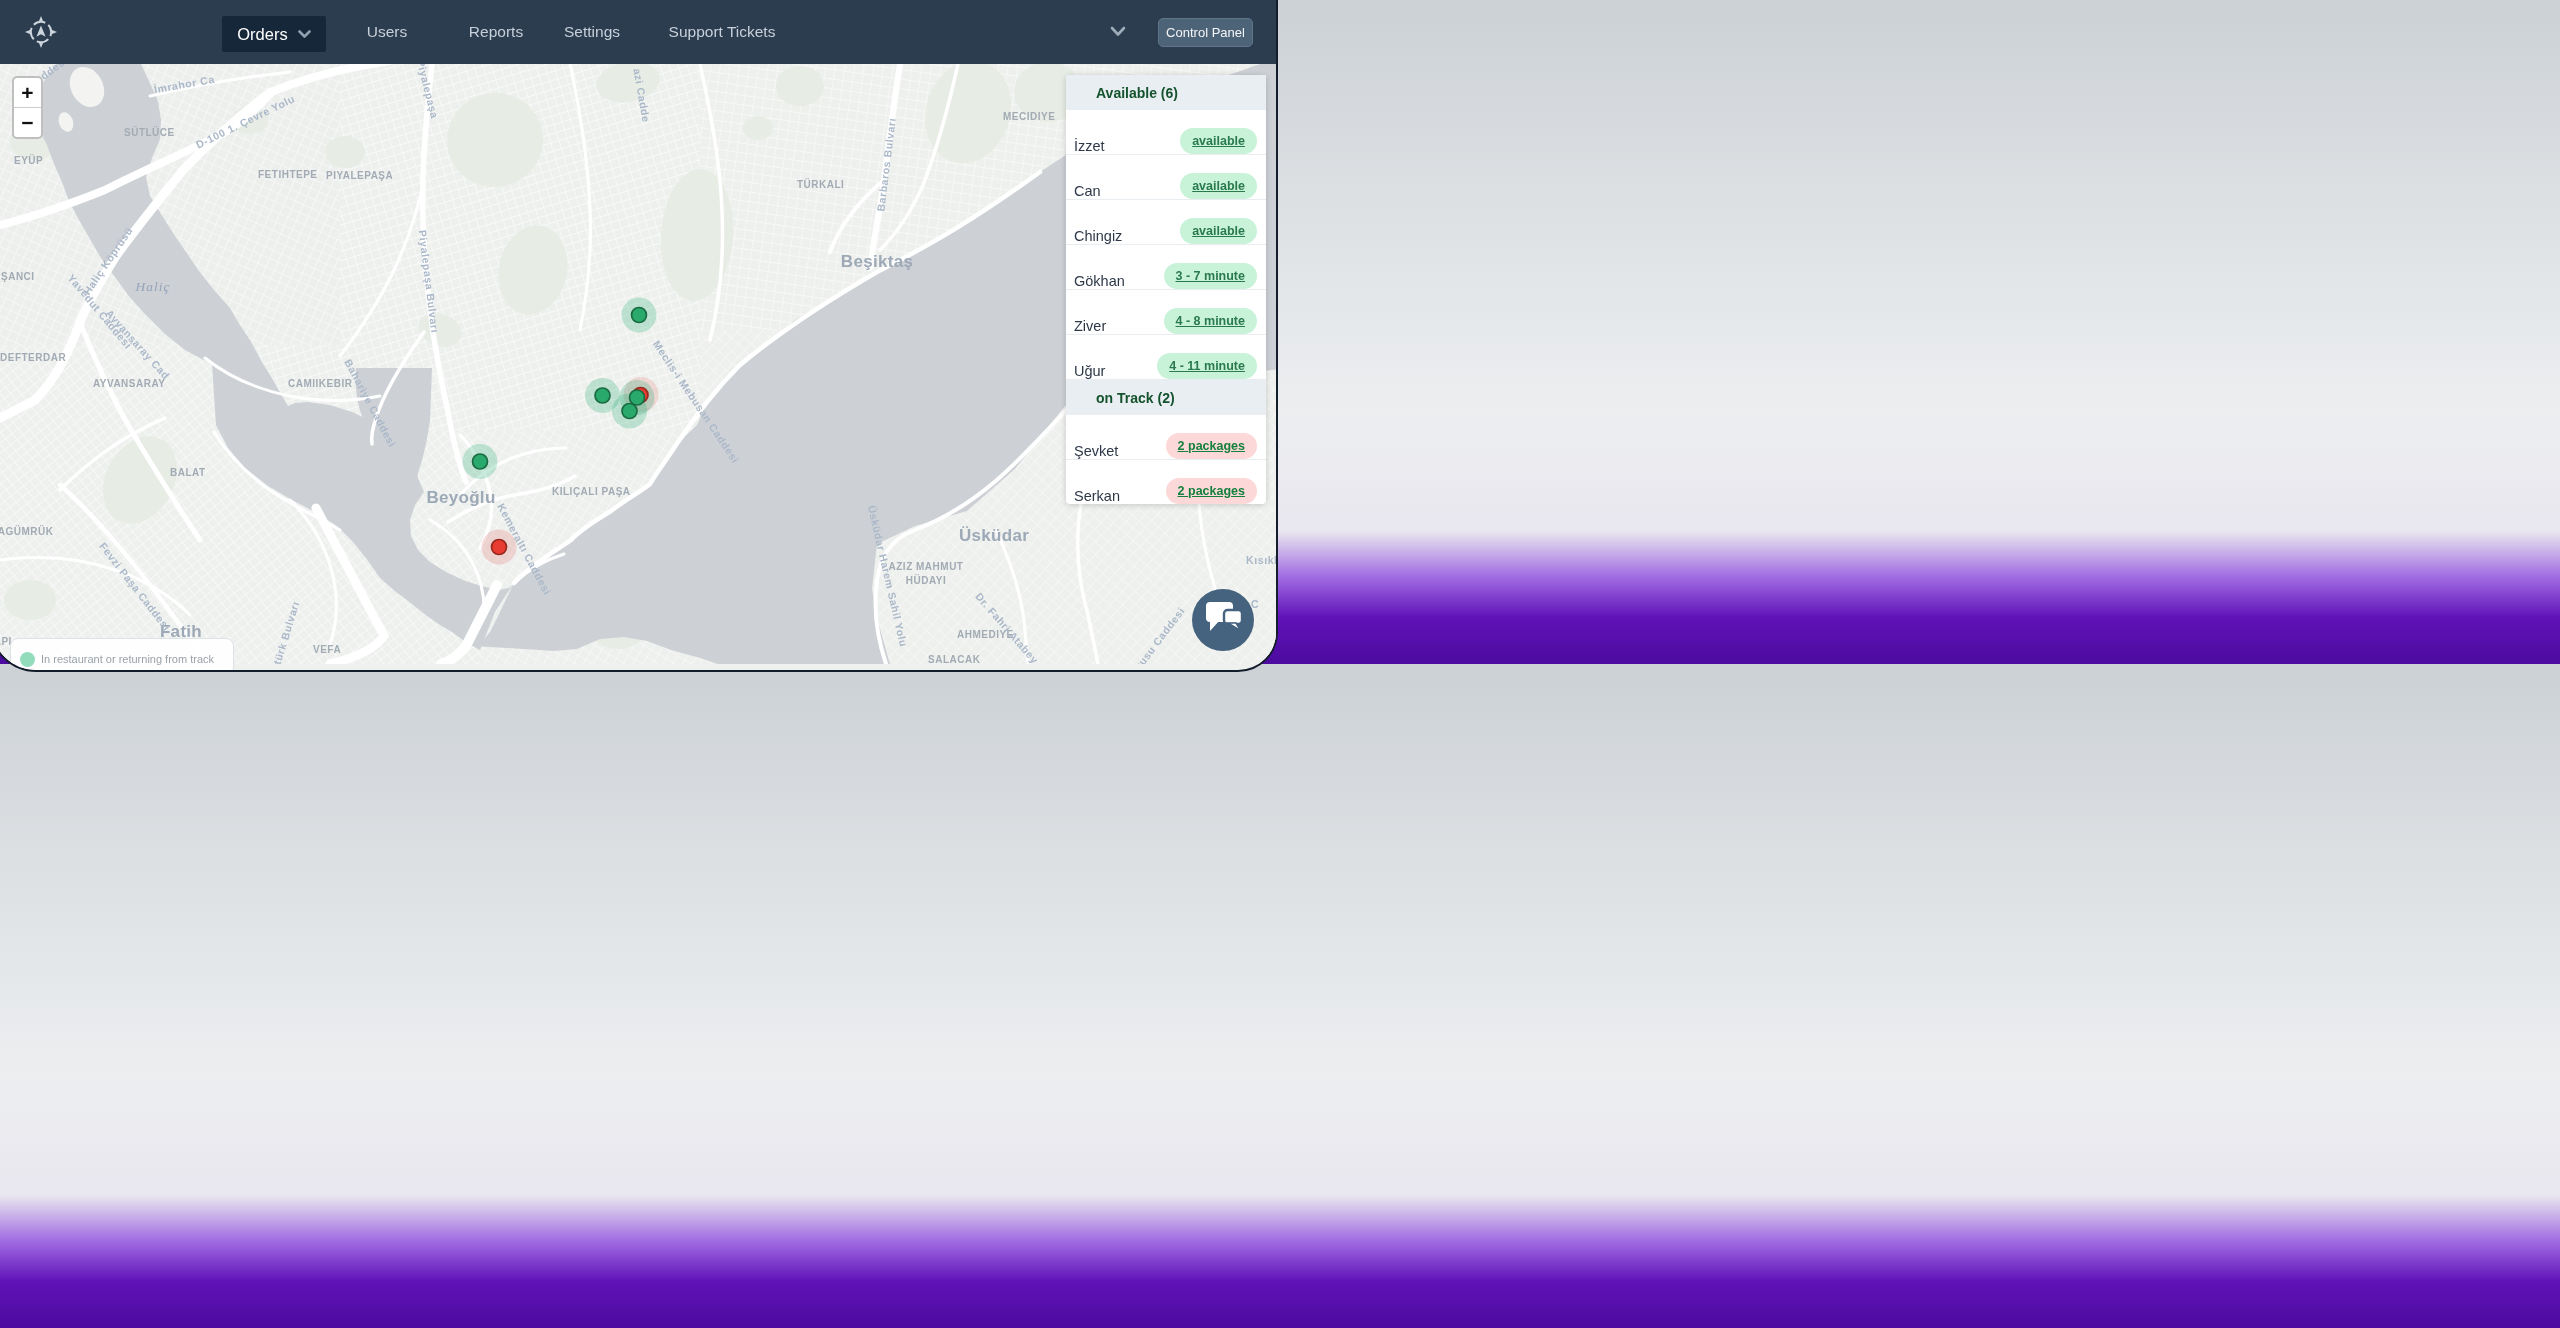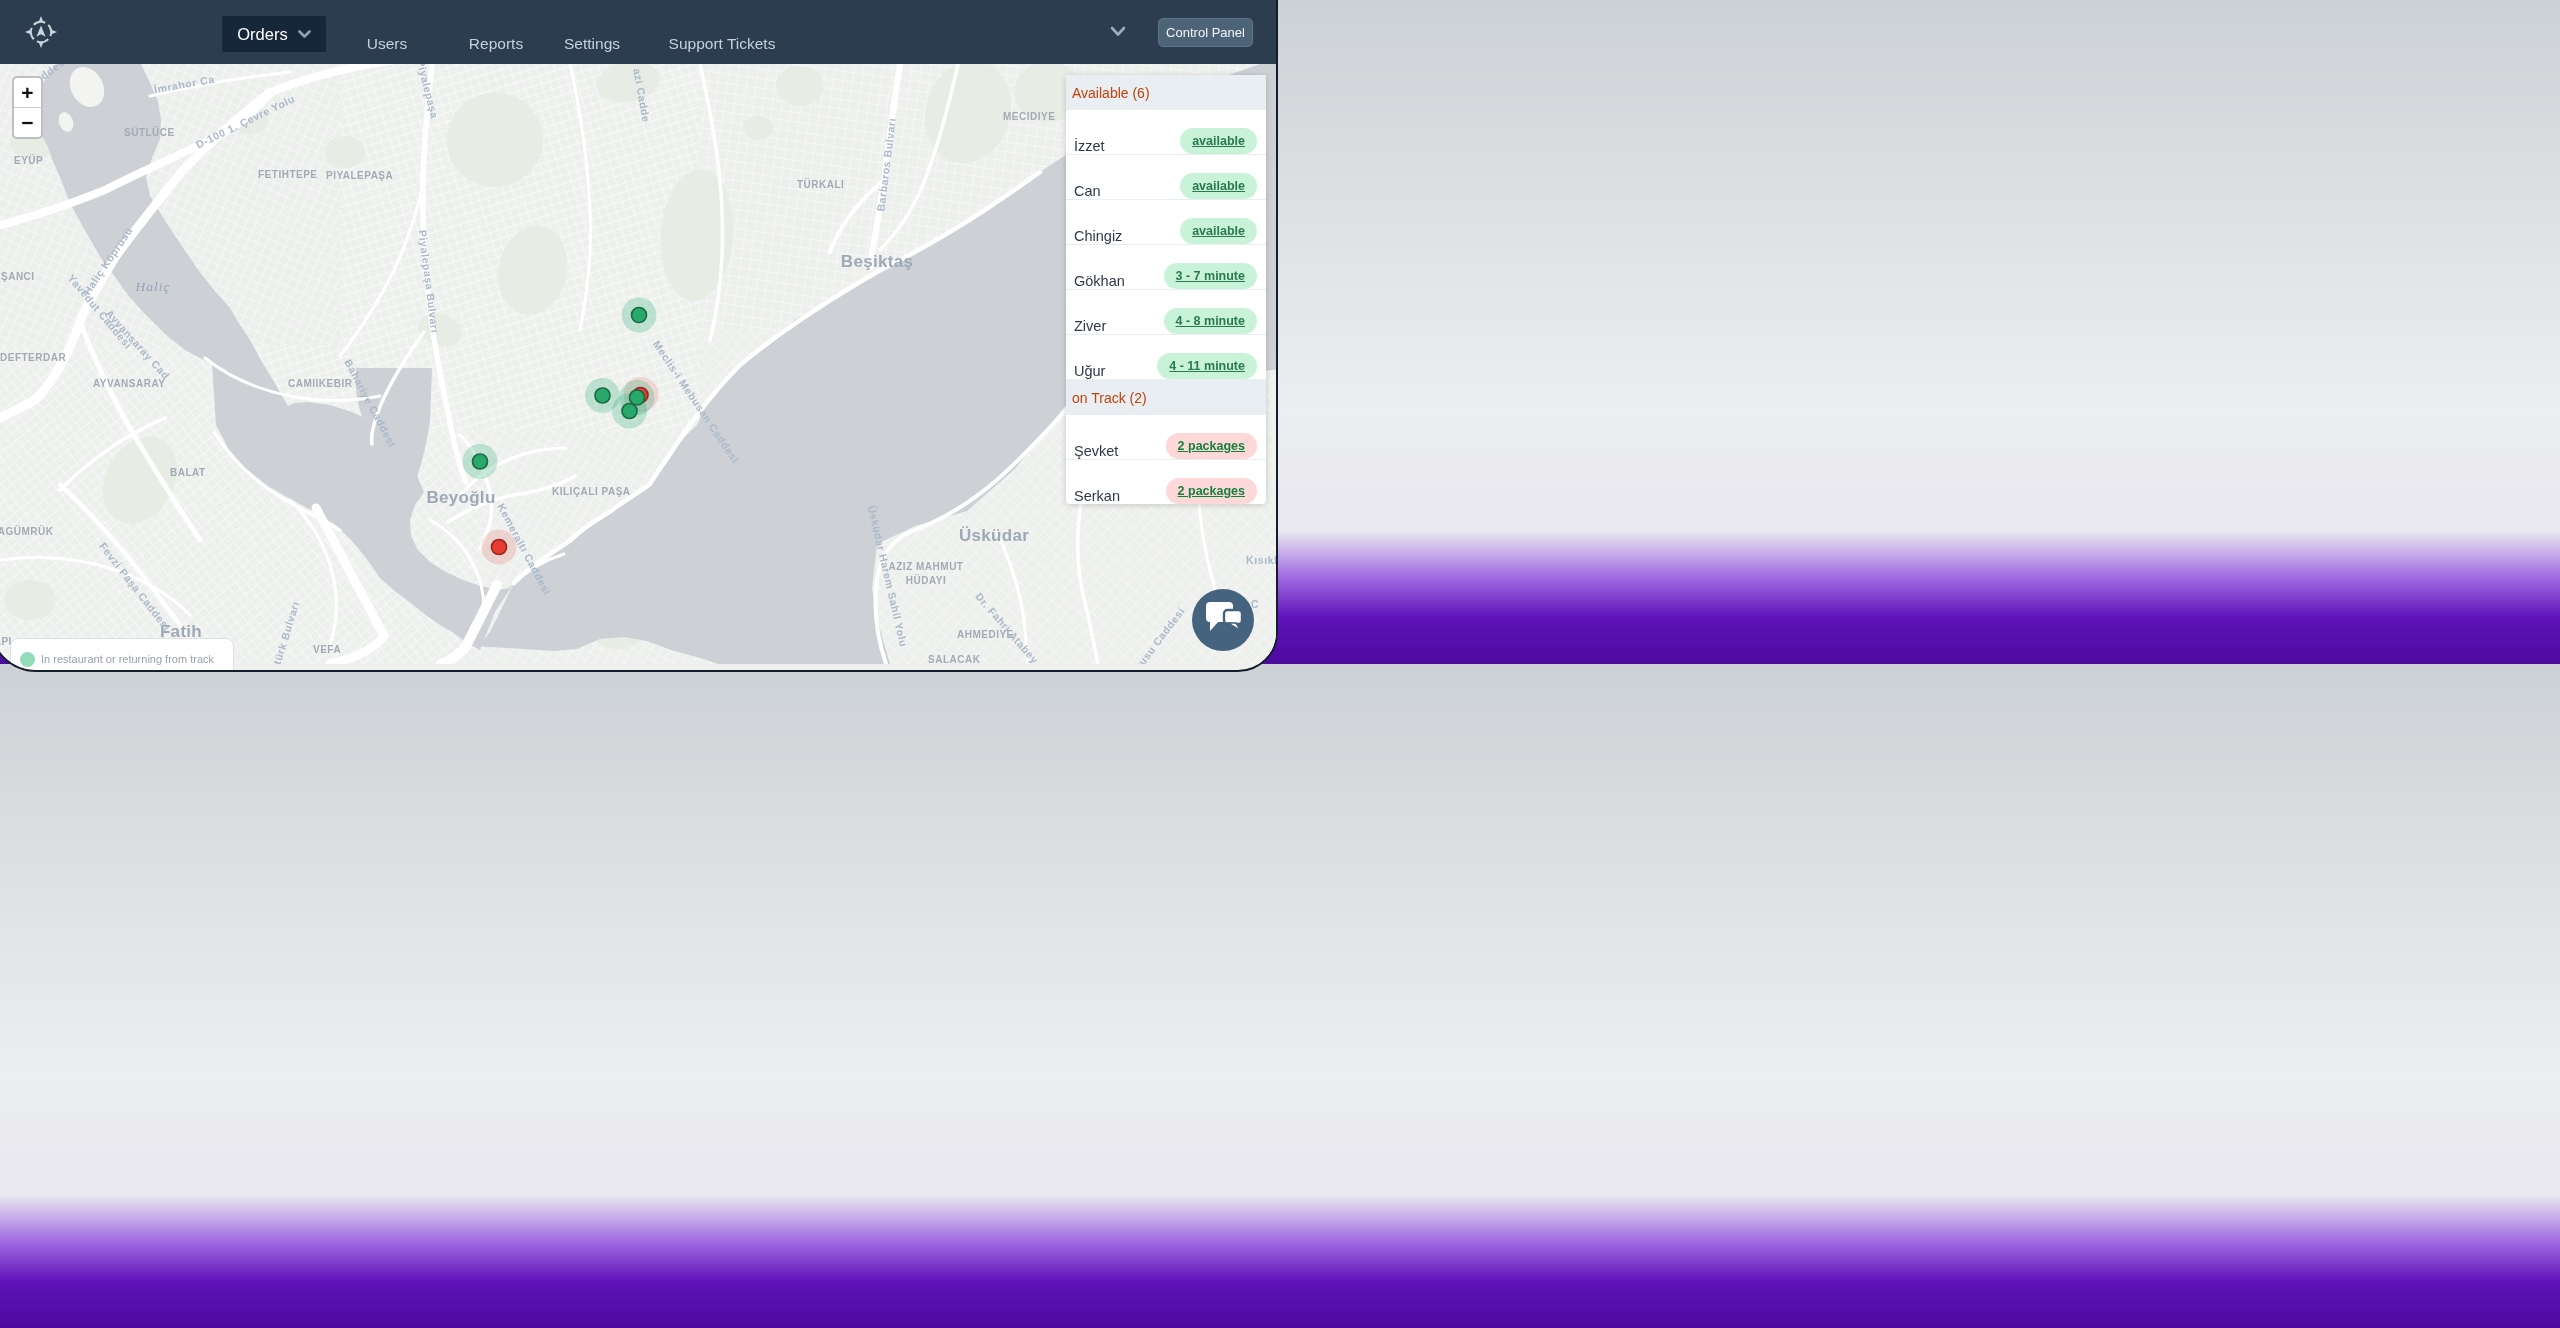--- a/index.html
+++ b/index.html
@@ -16,34 +16,34 @@
   }
   .page{position:absolute;left:8px;top:8px;width:1280px;height:664px;}
   
   .nav{position:absolute;left:0;top:0;width:1280px;height:64px;background:#2c3d4f;}
   .nav .logo{position:absolute;left:23px;top:14px;}
   .btn-orders{
     position:absolute;left:222px;top:16px;width:104px;height:36px;
     background:#16273a;border-radius:2px;display:flex;align-items:center;justify-content:center;
     color:#fff;font-size:16.5px;gap:10px;
   }
-  .navlink{position:absolute;top:0;height:64px;display:flex;align-items:center;color:#c7d0da;font-size:15.5px;transform:translateX(-50%);margin-top:12px;}
+  .navlink{position:absolute;top:0;height:64px;display:flex;align-items:center;color:#c7d0da;font-size:15.5px;transform:translateX(-50%);}
   .nav-chev{position:absolute;left:1110px;top:26px;}
   .btn-cp{
     position:absolute;left:1158px;top:18px;width:95px;height:29px;box-sizing:border-box;
     background:#4d6378;border:1px solid #5f7589;border-radius:5px;
     color:#f4f6f8;font-size:13px;display:flex;align-items:center;justify-content:center;
   }
   
   .panel{
     position:absolute;left:1066px;top:75px;width:200px;background:#fff;border-radius:4px;
     box-shadow:0 1px 6px rgba(0,0,0,.18);
   }
-  .phead{height:35px;background:#e9eef2;color:#c2410c;font-weight:normal;font-size:14px;
-    display:flex;align-items:center;padding-left:6px;}
+  .phead{height:35px;background:#e9eef2;color:#14532d;font-weight:bold;font-size:14px;
+    display:flex;align-items:center;padding-left:30px;}
   .prow{height:44px;border-bottom:1px solid #e8edf1;display:flex;align-items:flex-end;
     padding:0 9px 0 8px;justify-content:space-between;}
   .pname{color:#2d3848;font-size:14.5px;}
   .pill{height:26px;border-radius:13px;display:flex;align-items:center;justify-content:center;
     font-size:12.5px;font-weight:bold;padding:0 12px;text-decoration:underline;}
   .pg{background:#c9f3d9;color:#2a7a4e;}
   .pr{background:#fdd8d8;color:#15803d;}
   
   .zoom{position:absolute;left:12px;top:76px;width:27px;background:#fff;
     border:2px solid rgba(0,0,0,.25);border-radius:5px;}

